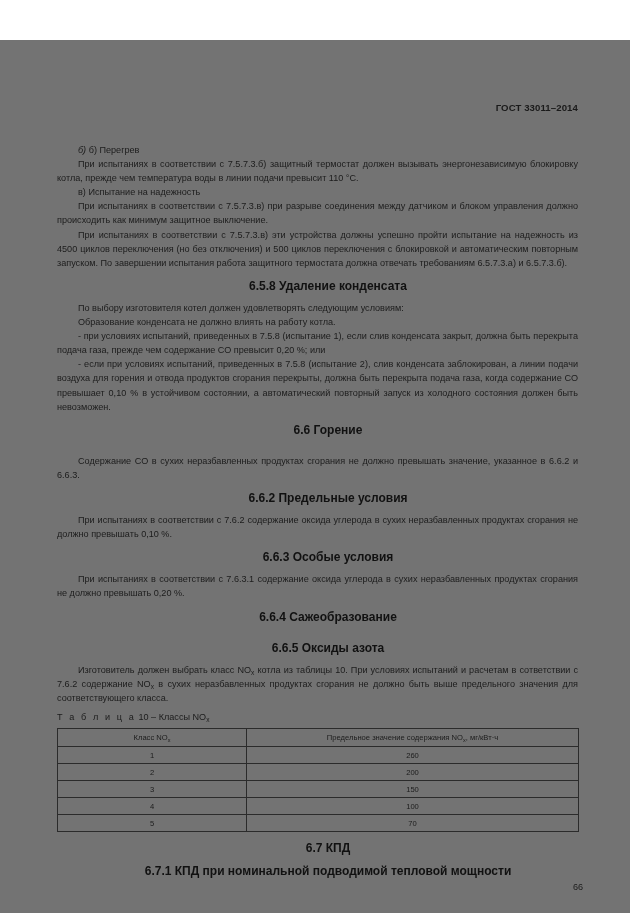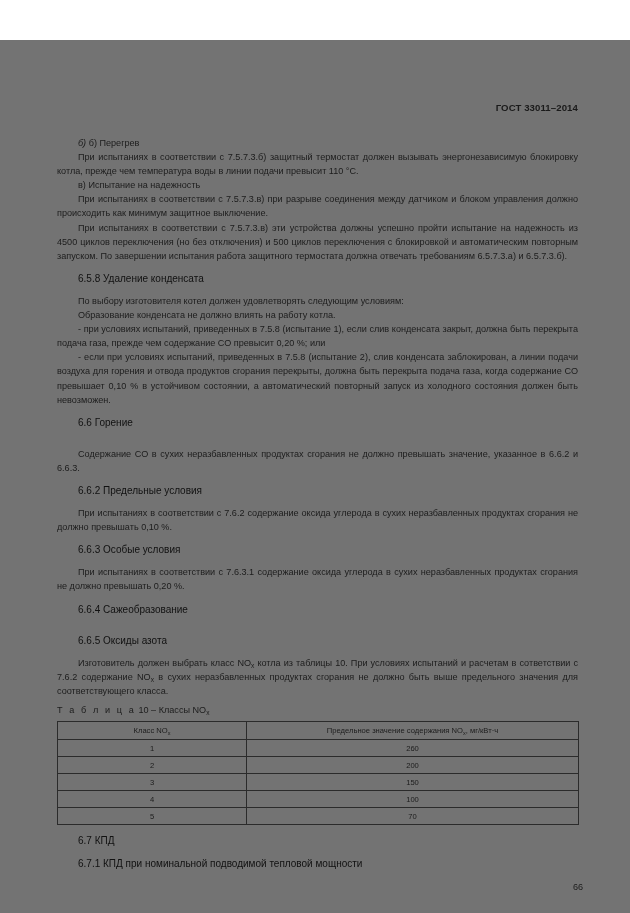--- a/index.html
+++ b/index.html
@@ -27,43 +27,44 @@
     right: 52px;
     font-size: 9.6px;
     font-weight: bold;
     letter-spacing: 0.1px;
     color: #1a1a1a;
     white-space: nowrap;
   }
 
   .body-block {
     position: absolute;
-    top: 96px;
+    top: 103px;
     left: 57px;
     width: 521px;
   }
 
   p.para {
     margin: 0 0 0 0;
     font-size: 9.1px;
     line-height: 14.1px;
     text-align: justify;
     text-indent: 21px;
     color: #1c1c1c;
   }
   p.para.dash {
     text-indent: 21px;
   }
   h3.heading {
     margin: 0;
-    font-size: 10px;
+    font-size: 12px;
     line-height: 14.1px;
-    font-weight: normal;
+    font-weight: bold;
     color: #111;
     text-indent: 21px;
+    text-align: center;
   }
   .sp-before-head { height: 9px; }
   .sp-after-head { height: 8px; }
   .sp-small { height: 5px; }
 
   i, .it { font-style: italic; }
   sub {
     font-size: 0.72em;
     vertical-align: -0.28em;
     line-height: 0;

